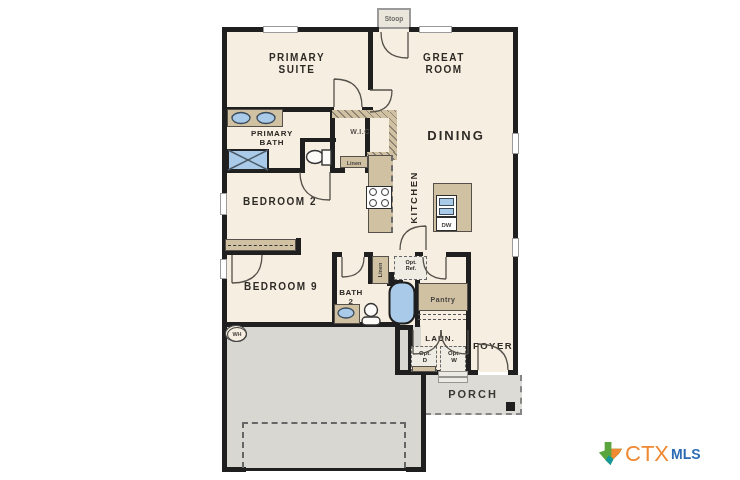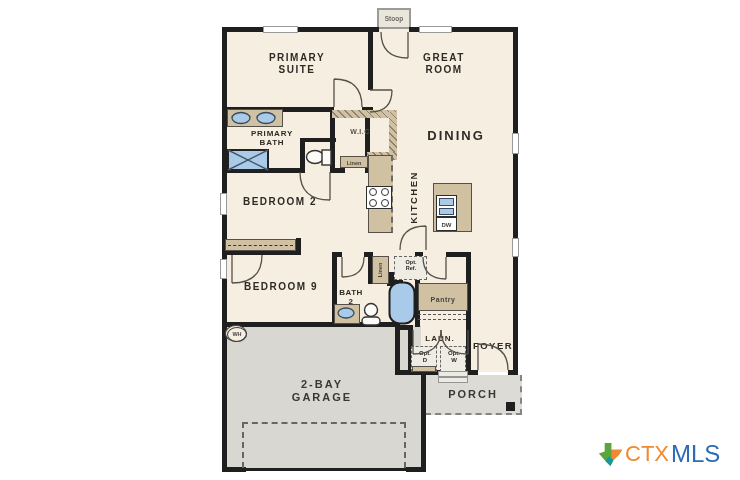--- a/index.html
+++ b/index.html
@@ -19,21 +19,21 @@
              font-weight:bold;color:#474440;text-align:center;}
   .fixture-box{position:absolute;background:#ffffff;border:1.5px solid #2d2d2d;box-sizing:border-box;}
   .burner{position:absolute;width:8px;height:8px;border:1.5px solid #333;border-radius:50%;box-sizing:border-box;background:#fff;}
   .sinkblue{position:absolute;background:var(--fixture-blue);border:1px solid #3a4a5a;box-sizing:border-box;}
   .stoop{position:absolute;background:#eae6dc;border:2px solid #9a9a9a;box-sizing:border-box;}
   .steps{position:absolute;background:#eceae4;border:1px solid #979590;box-sizing:border-box;}
   .vertwrap{position:absolute;display:flex;align-items:center;justify-content:center;}
   .vert{transform:rotate(-90deg);white-space:nowrap;font-weight:bold;color:var(--text-dark);}
   .logo{position:absolute;display:flex;align-items:center;gap:2px;}
   .logo .ctx{color:var(--logo-orange);font-size:22px;font-weight:normal;letter-spacing:0;}
-  .logo .mls{color:var(--logo-blue);font-size:24px;font-weight:normal;letter-spacing:0;}
+  .logo .mls{color:var(--logo-blue);font-size:14px;font-weight:bold;letter-spacing:0;}
   svg.overlay{position:absolute;left:0;top:0;pointer-events:none;}
 </style>
 </head>
 <body>
 
 <div id="stage">
 
   <div class="floor main-floor" style="left:224px;top:29px;width:292px;height:343px;"></div>
   <div class="floor garage-floor" style="left:224px;top:325px;width:197px;height:145px;"></div>
   <div class="floor porch-floor" style="left:425px;top:375px;width:95px;height:38px;"></div>
@@ -147,21 +147,20 @@
   <div class="lbl" style="left:420px;top:129px;width:72px;font-size:13px;letter-spacing:2px;">DINING</div>
   <div class="lbl" style="left:226px;top:196px;width:108px;font-size:10px;letter-spacing:1.5px;">BEDROOM 2</div>
   <div class="vertwrap" style="left:383px;top:168px;width:60px;height:58px;">
     <span class="vert" style="font-size:9.5px;letter-spacing:1.5px;">KITCHEN</span>
   </div>
   <div class="lbl" style="left:226px;top:281px;width:110px;font-size:10px;letter-spacing:1.5px;">BEDROOM 9</div>
   <div class="lbl" style="left:336px;top:288px;width:30px;font-size:8px;letter-spacing:0.5px;">BATH 2</div>
   <div class="lbl" style="left:418px;top:296px;width:50px;font-size:7px;letter-spacing:0.5px;color:#474440;">Pantry</div>
   <div class="lbl" style="left:414px;top:334px;width:52px;font-size:8px;letter-spacing:1px;">LAUN.</div>
   <div class="lbl" style="left:468px;top:341px;width:50px;font-size:9.5px;letter-spacing:1.5px;">FOYER</div>
-  <div class="lbl" style="left:276px;top:378px;width:92px;font-size:11px;letter-spacing:2px;color:#3a3833;">2-BAY GARAGE</div>
   <div class="lbl" style="left:446px;top:388px;width:54px;font-size:11px;letter-spacing:2px;color:#3a3833;">PORCH</div>
 
   <svg class="overlay" width="740" height="480" viewBox="0 0 740 480">
     <g fill="none" stroke="#55514b" stroke-width="1.3">
       <path d="M381,32 Q381,58 408,58 M408,32 L408,58"></path>
       <path d="M362,107 Q362,79 334,79 M334,107 L334,79"></path>
       <path d="M300,172 Q300,200 330,200 M330,172 L330,200"></path>
       <path d="M262,255 Q262,283 232,283 M232,255 L232,283"></path>
       <path d="M364,257 Q364,277 342,277 M342,257 L342,277"></path>
       <path d="M423,257 Q423,279 446,279 M446,257 L446,279"></path>

